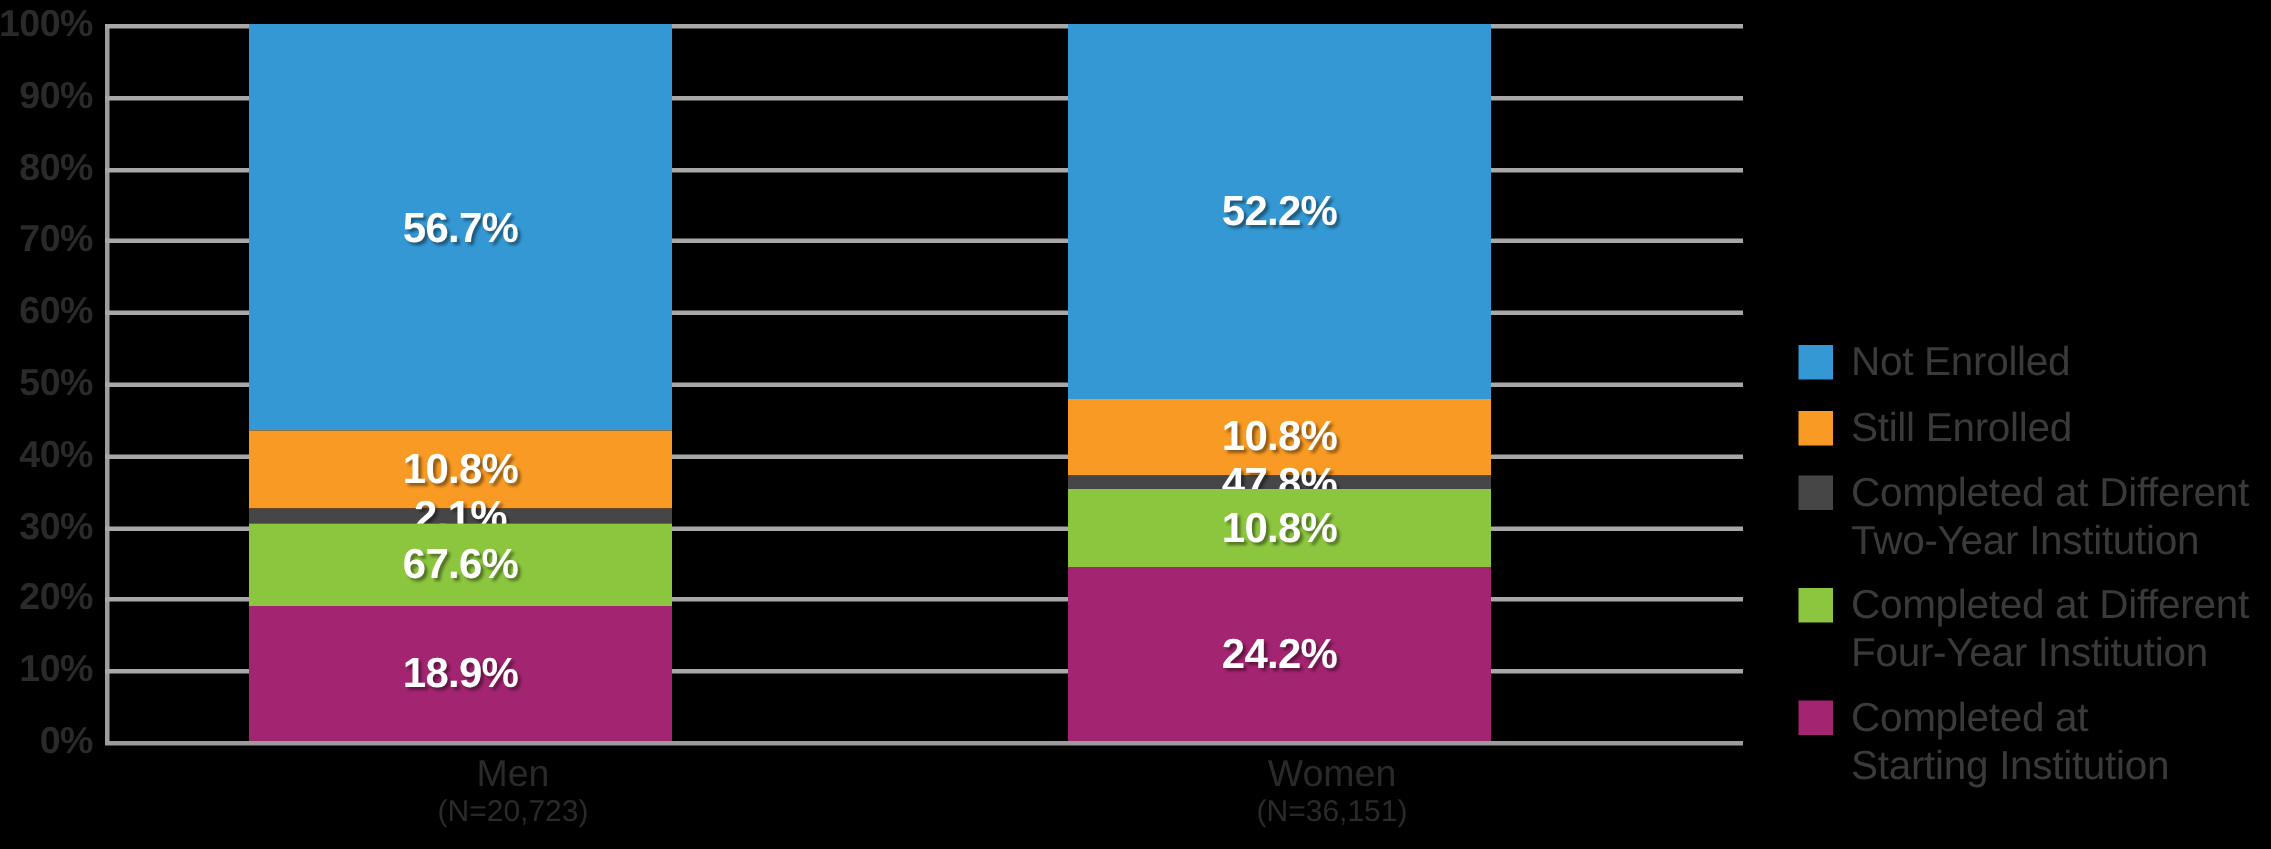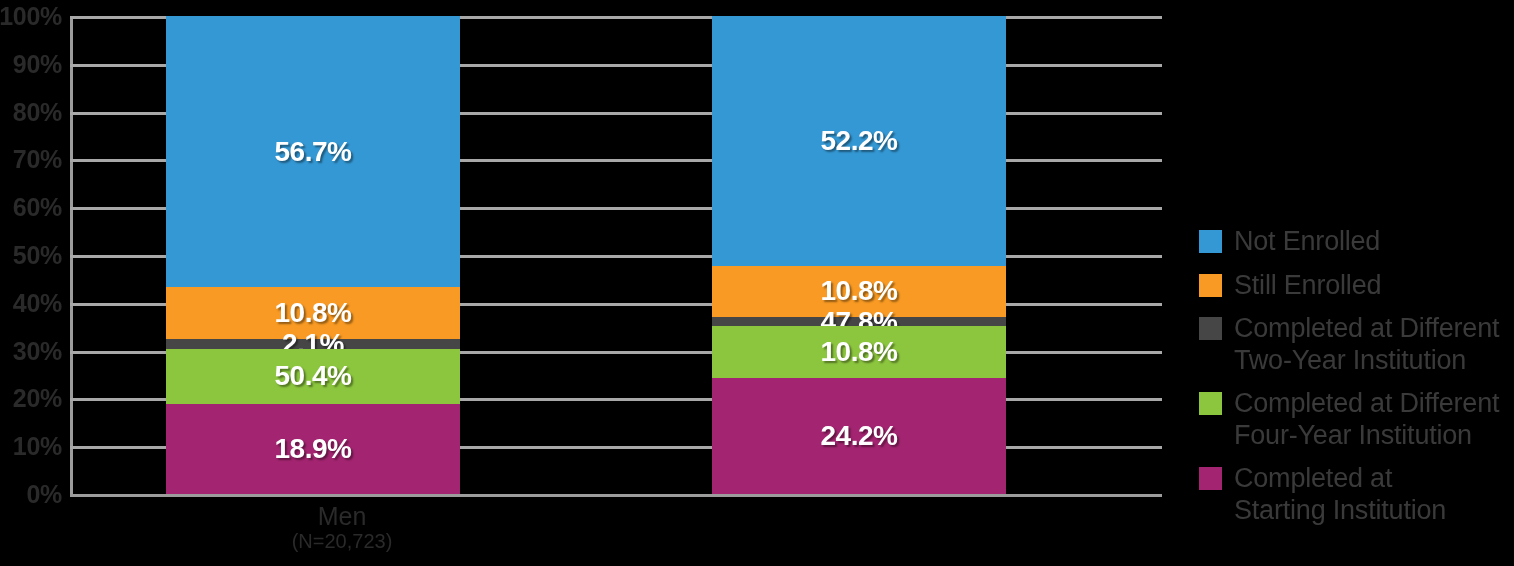--- a/index.html
+++ b/index.html
@@ -65,21 +65,20 @@
     height: 3px;
     background: #a8a8a8;
   }
 
   
   .bar {
     position: absolute;
     bottom: 0;
     width: 282px;
     height: 100%;
-    padding-left: 12px;
   }
   #bar-men   { left: 96px; }   
   #bar-women { left: 642px; }  
 
   .seg {
     position: absolute;
     left: 0;
     width: 100%;
     box-sizing: border-box;
   }
@@ -178,21 +177,21 @@
       </div>
 
     <div class="bar" id="bar-men">
         <div class="seg" style="top: 0px; height: 271.026px; background: rgb(52, 152, 212);"></div>
         <div class="seg-label" style="top: 121.513px;">56.7%</div>
         <div class="seg" style="top: 271.026px; height: 51.624px; background: rgb(248, 154, 35);"></div>
         <div class="seg-label" style="top: 282.838px;">10.8%</div>
         <div class="seg" style="top: 322.65px; height: 10.038px; background: rgb(70, 70, 70);"></div>
         <div class="seg-label" style="top: 313.669px;">2.1%</div>
         <div class="seg" style="top: 332.688px; height: 54.97px; background: rgb(140, 198, 62);"></div>
-        <div class="seg-label" style="top: 346.173px;">50.4%</div>
+        <div class="seg-label" style="top: 346.173px;">67.6%</div>
         <div class="seg" style="top: 387.658px; height: 90.342px; background: rgb(163, 36, 112);"></div>
         <div class="seg-label" style="top: 418.829px;">18.9%</div>
       </div>
     <div class="bar" id="bar-women">
         <div class="seg" style="top: 0px; height: 249.516px; background: rgb(52, 152, 212);"></div>
         <div class="seg-label" style="top: 110.758px;">52.2%</div>
         <div class="seg" style="top: 249.516px; height: 51.624px; background: rgb(248, 154, 35);"></div>
         <div class="seg-label" style="top: 261.328px;">10.8%</div>
         <div class="seg" style="top: 301.14px; height: 9.082px; background: rgb(70, 70, 70);"></div>
         <div class="seg-label" style="top: 291.681px;">47.8%</div>
@@ -200,20 +199,24 @@
         <div class="seg-label" style="top: 322.034px;">10.8%</div>
         <div class="seg" style="top: 361.846px; height: 115.676px; background: rgb(163, 36, 112);"></div>
         <div class="seg-label" style="top: 405.684px;">24.2%</div>
       </div>
   </div>
 
   <div class="cat-label" id="cat-men">
     <span>Men</span>
     <span class="cat-sub">(N=20,723)</span>
   </div>
+  <div class="cat-label" id="cat-women">
+    <span>Women</span>
+    <span class="cat-sub">(N=36,151)</span>
+  </div>
 
   <div id="legend">
       <div class="legend-item">
         <span class="legend-swatch" style="background: rgb(52, 152, 212);"></span>
         <span class="legend-label">Not Enrolled</span>
       </div>
       <div class="legend-item">
         <span class="legend-swatch" style="background: rgb(248, 154, 35);"></span>
         <span class="legend-label">Still Enrolled</span>
       </div>

